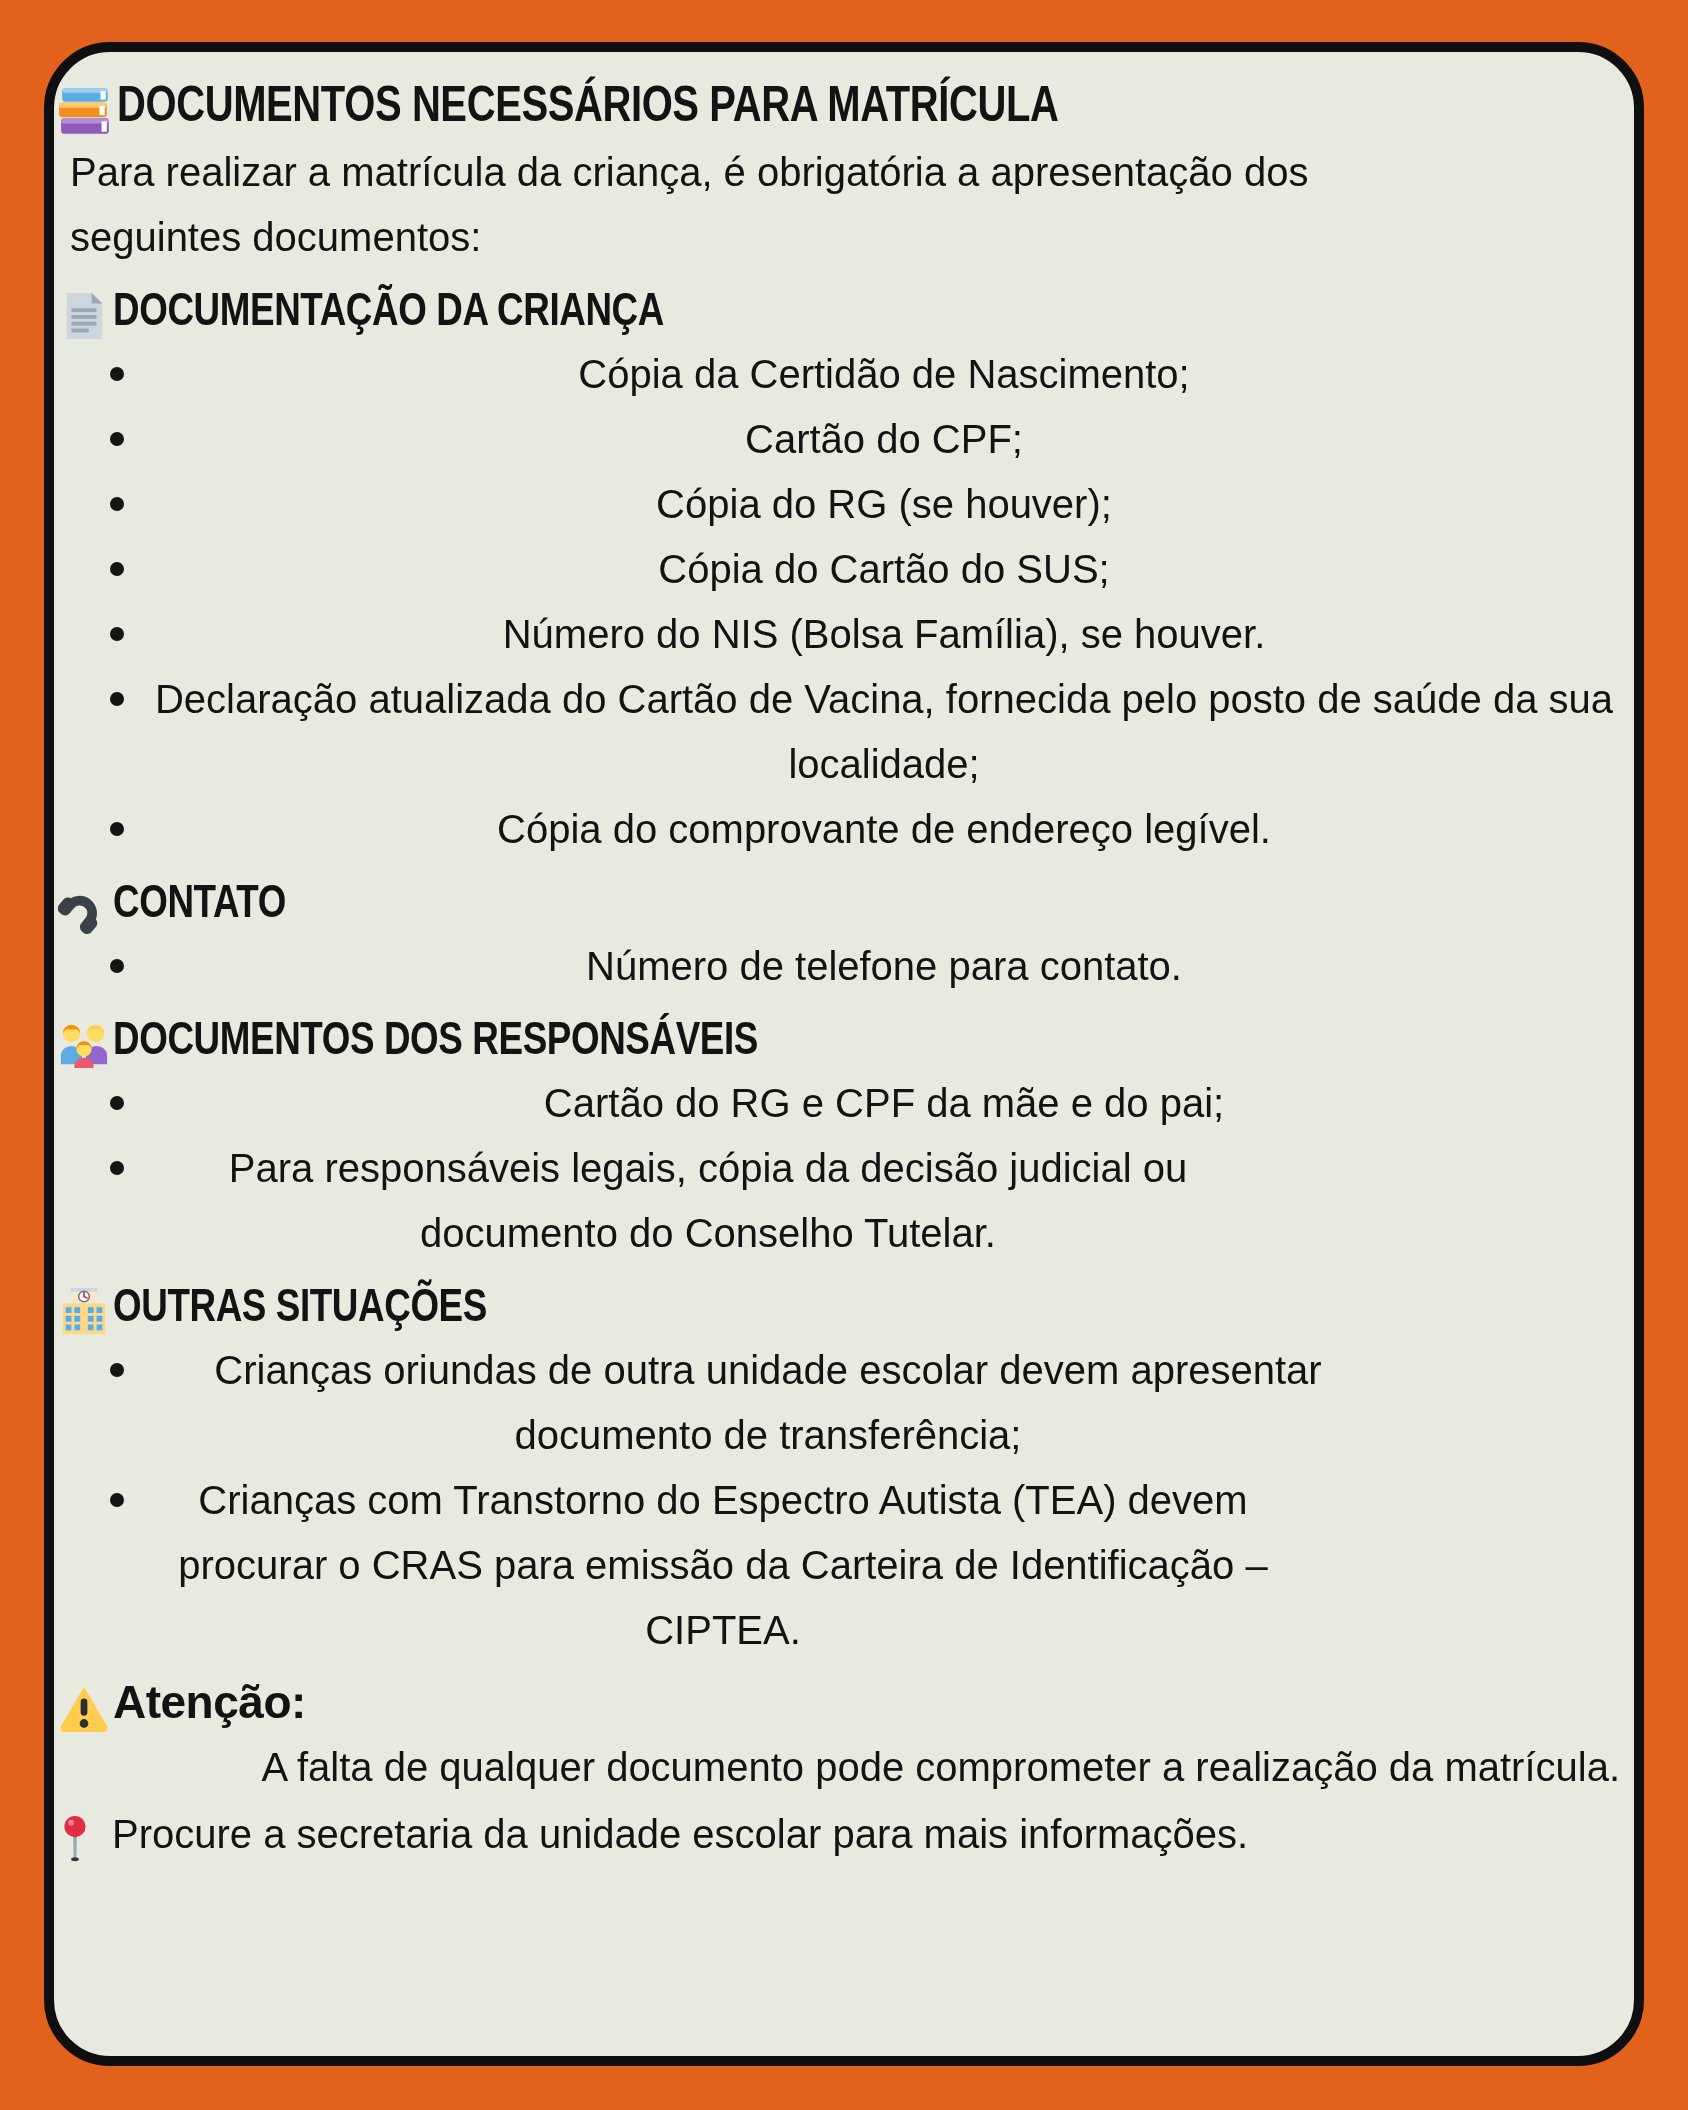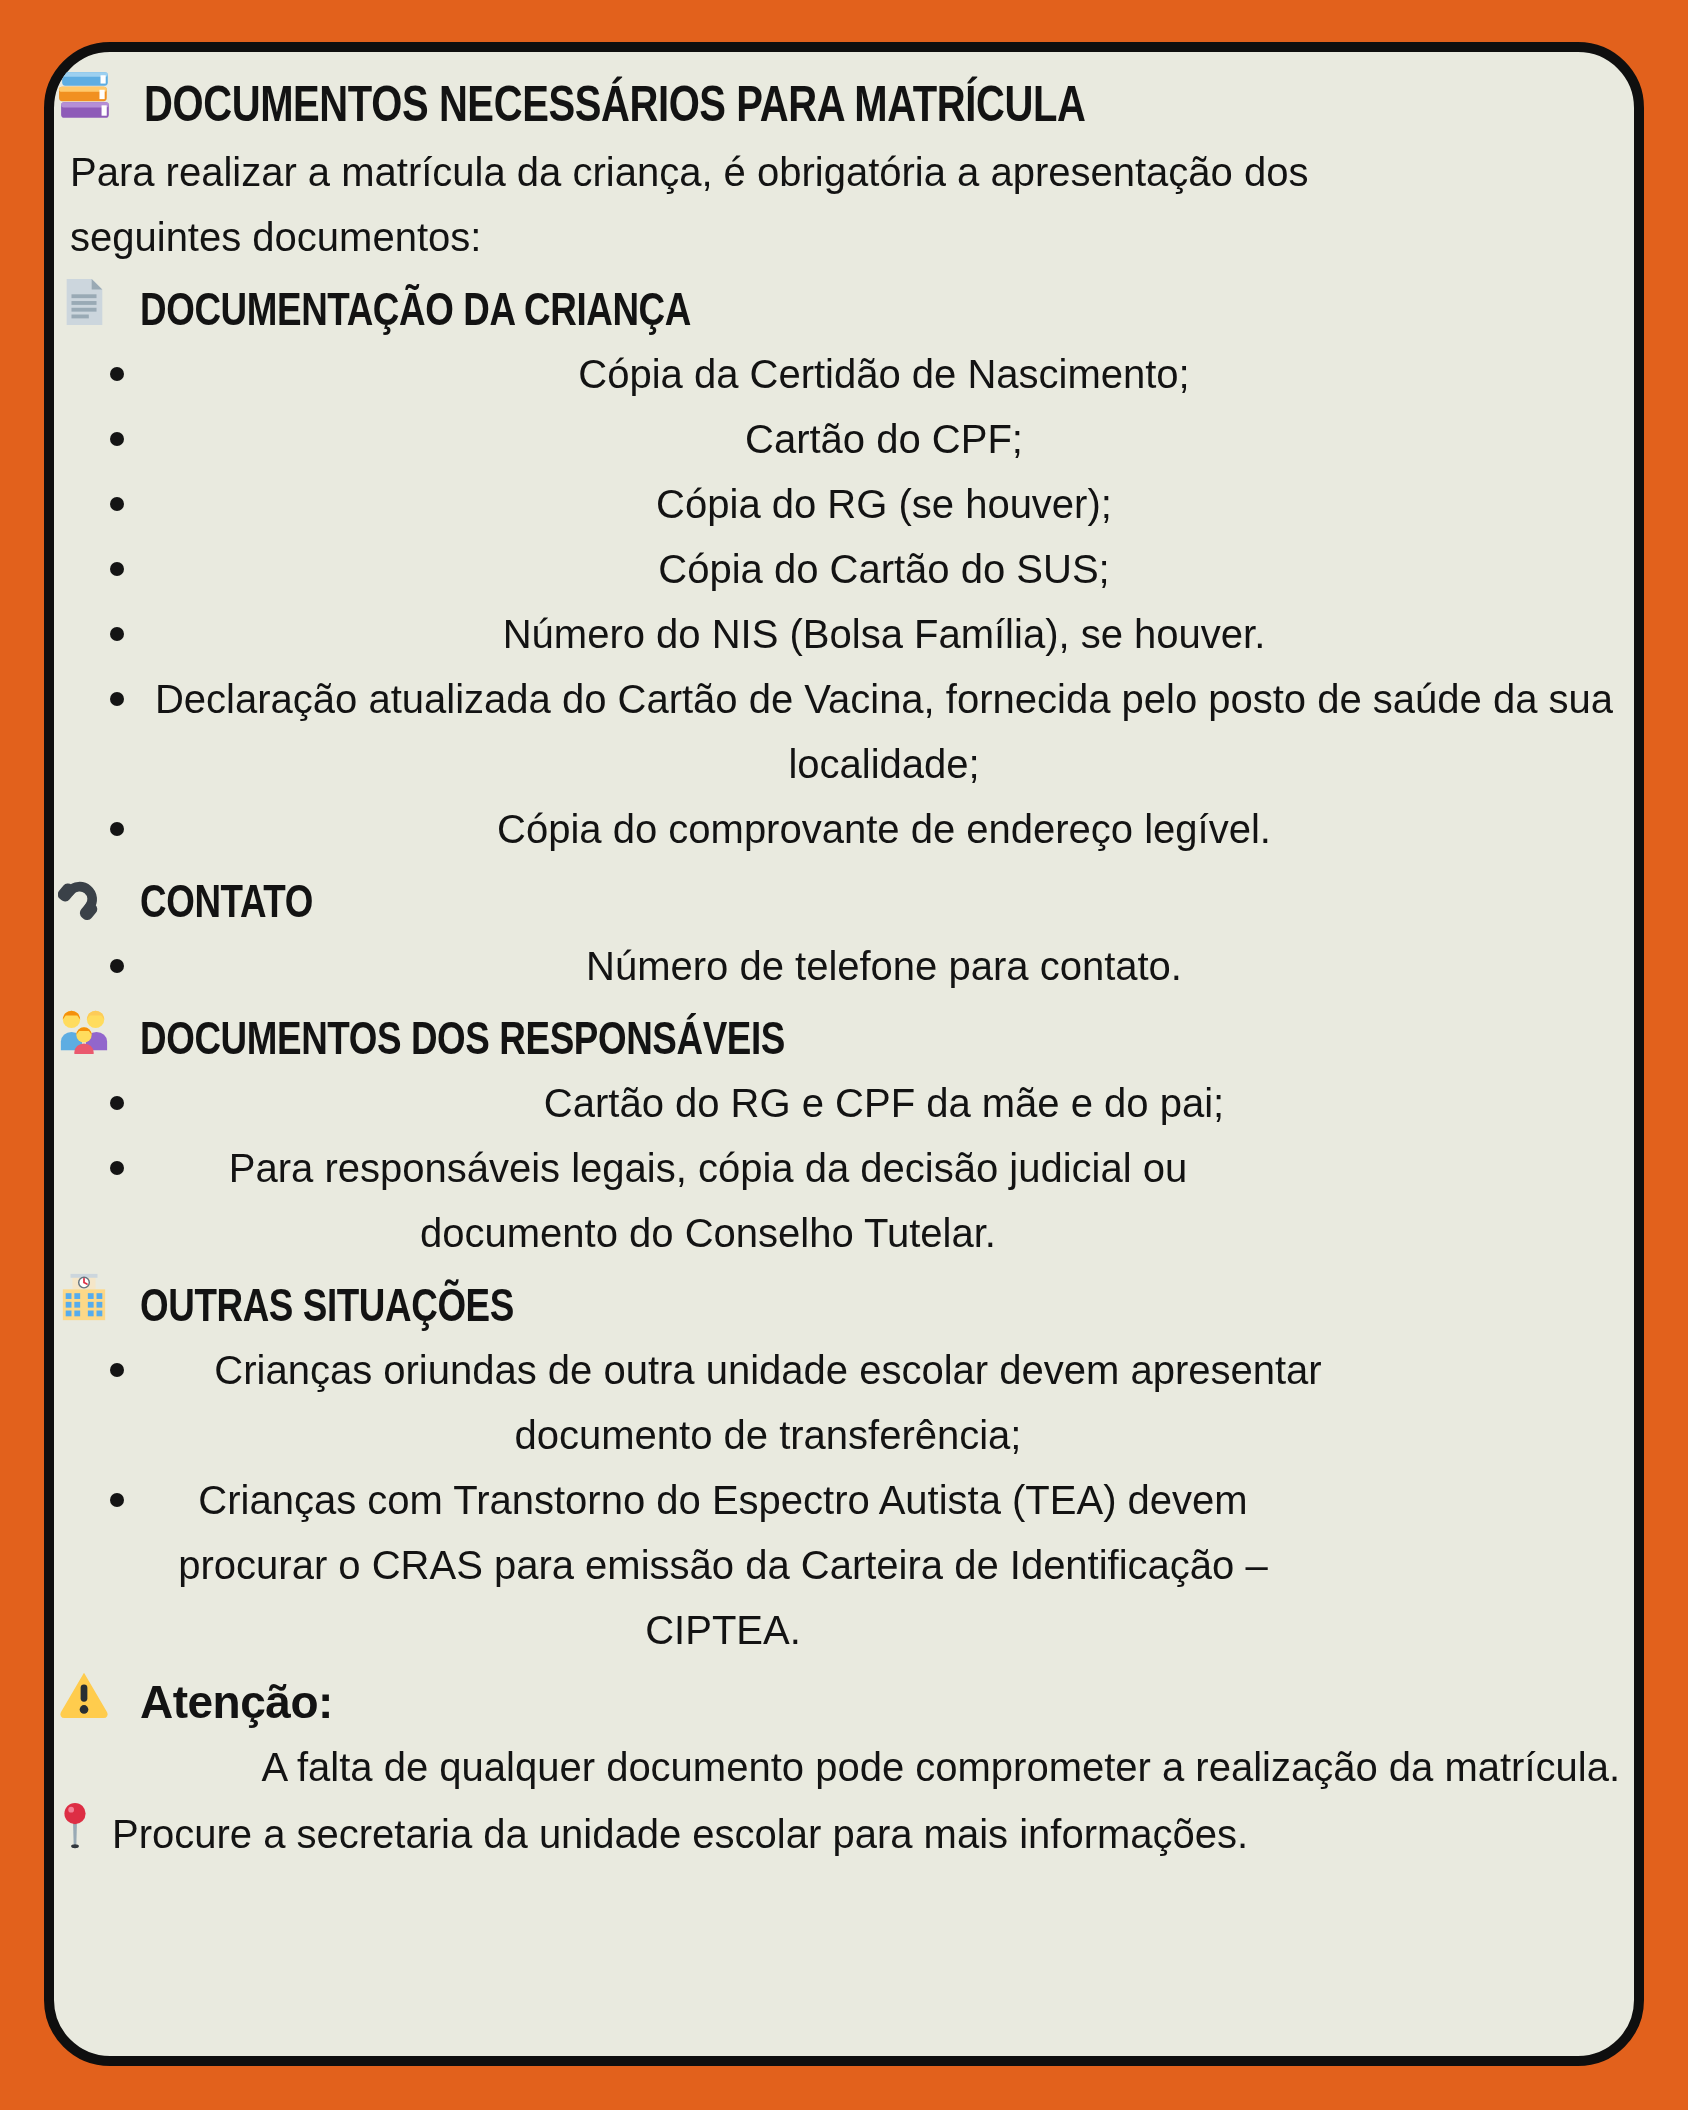--- a/index.html
+++ b/index.html
@@ -14,21 +14,21 @@
   .card{
     position:absolute;left:44px;top:42px;
     width:1600px;height:2024px;
     box-sizing:border-box;
     background:#E9EADF;
     border:10px solid #0F0F0F;
     border-radius:66px;
     padding:16px 14px 0 4px;
     overflow:hidden;
   }
-  .row{display:flex;align-items:flex-start;gap:30px;}
+  .row{display:flex;align-items:flex-end;gap:3px;}
   .icon{flex:0 0 auto;display:inline-flex;}
   .icon svg{display:block;}
   h1{
     margin:0;font-size:50px;line-height:72px;font-weight:800;
     letter-spacing:-0.5px;white-space:nowrap;
   }
   h2{
     margin:6px 0 0 0;font-size:46px;line-height:66px;font-weight:800;
     letter-spacing:-0.5px;white-space:nowrap;
   }
@@ -39,21 +39,21 @@
   ul{list-style:none;margin:0;padding:0 0 0 46px;text-align:center;}
   li{position:relative;padding-left:44px;}
   li::before{
     content:"";position:absolute;left:6px;top:25px;
     width:14px;height:14px;border-radius:50%;background:#141414;
   }
   .mw1150{max-width:1150px;}
   .mw1200{max-width:1240px;}
   .mw1120{max-width:1120px;}
   .attention-p{padding-left:10px;max-width:1600px;text-align:right;}
-  .footer-row{display:flex;align-items:flex-start;gap:20px;margin-top:2px;}
+  .footer-row{display:flex;align-items:flex-end;gap:20px;margin-top:2px;}
 </style>
 </head>
 <body>
 
 <div class="card">
 
   <div class="row">
     <span class="icon">
       <svg width="56" height="56" viewBox="0 0 54 54">
         <rect x="3" y="33" width="46" height="15" rx="3" fill="#8E5BB8"></rect>

